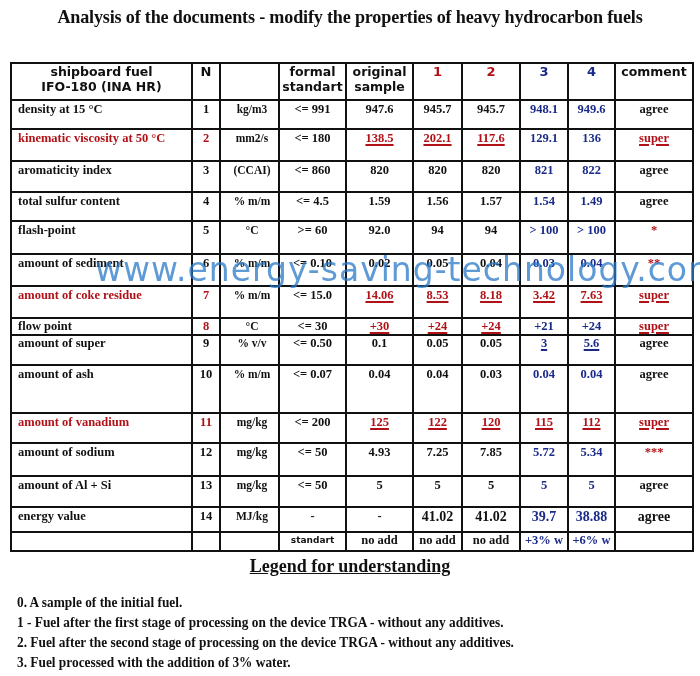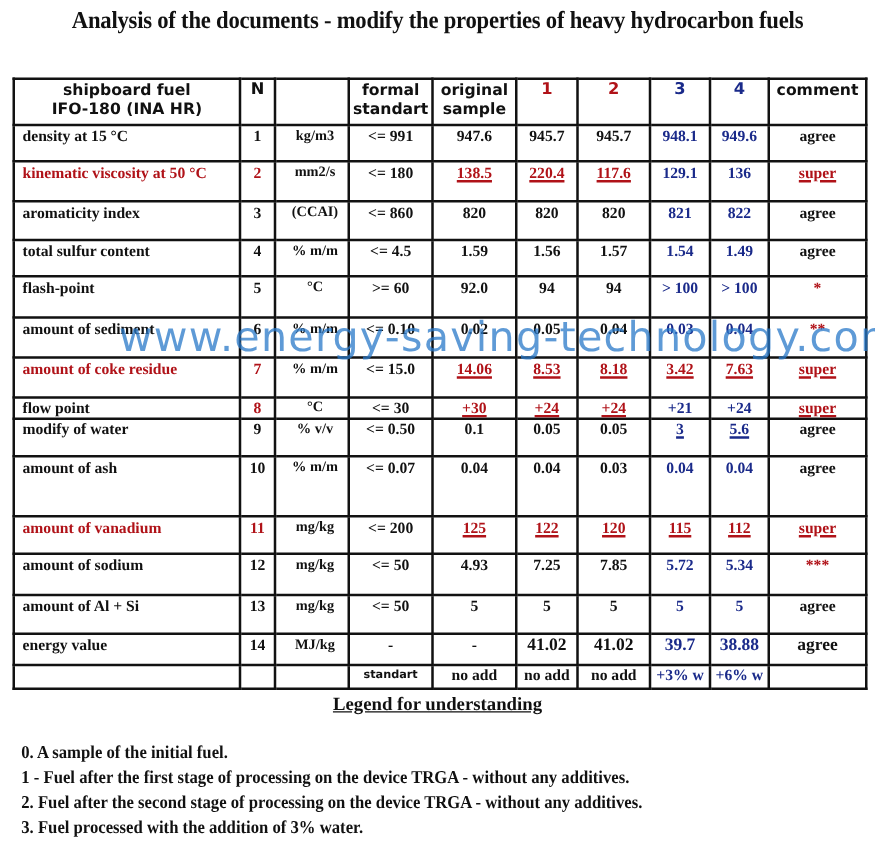--- a/index.html
+++ b/index.html
@@ -14,21 +14,21 @@
   table.data td.unit { text-align:center; padding-left:5px; font-size:11.5px; }
   table.data td.pad { padding-top:1px; }
   .hdr td { font-family:"DejaVu Sans", "Liberation Sans", sans-serif; font-size:10.5px; line-height:15px; padding-top:3px;margin-top:16px; }
   .hdr td.big { font-size:13px; }
   .red { color:#b01218; }
   .blue { color:#1a2a8a; }
   .ul { text-decoration:underline; text-decoration-thickness:2px; text-underline-offset:2px; }
   .small td { font-size:10px; line-height:14px; padding-top:1px; }
   .watermark { position:absolute; left:95px; top:250px; font-family:"DejaVu Sans", sans-serif;
                font-size:33px; color:rgba(40,120,200,0.75); letter-spacing:1px; white-space:nowrap; pointer-events:none; }
-  .legend-title { position:absolute; left:0; width:700px; top:556px; text-align:center; font-weight:bold; font-size:15px; text-decoration:underline; }
+  .legend-title { position:absolute; left:0; width:700px; top:556px; text-align:center; font-weight:bold; font-size:18px; text-decoration:underline; }
   .legend { position:absolute; left:17px; top:592px; font-weight:bold; font-size:14.5px; line-height:20px; }
   .legend div { white-space:nowrap; transform:scaleX(0.92); transform-origin:left; }
 </style>
 </head>
 <body>
 
 <div class="title">Analysis of the documents - modify the properties of heavy hydrocarbon fuels</div>
 
 <table class="data">
   <colgroup>
@@ -69,21 +69,21 @@
     <td class="pad blue">949.6</td>
     <td class="pad">agree</td>
   </tr>
 
   <tr style="height:32px">
     <td class="lbl pad red">kinematic viscosity at 50 °C</td>
     <td class="pad red">2</td>
     <td class="unit pad">mm2/s</td>
     <td class="pad">&lt;=  180</td>
     <td class="pad"><span class="red ul">138.5</span></td>
-    <td class="pad"><span class="red ul">220.4</span></td>
+    <td class="pad"><span class="red ul">202.1</span></td>
     <td class="pad"><span class="red ul">117.6</span></td>
     <td class="pad blue">129.1</td>
     <td class="pad blue">136</td>
     <td class="pad"><span class="red ul">super</span></td>
   </tr>
 
   <tr style="height:31px">
     <td class="lbl pad">aromaticity index</td>
     <td class="pad">3</td>
     <td class="unit pad">(CCAI)</td>
@@ -155,21 +155,21 @@
     <td>&lt;= 30</td>
     <td><span class="red ul">+30</span></td>
     <td><span class="red ul">+24</span></td>
     <td><span class="red ul">+24</span></td>
     <td class="blue">+21</td>
     <td class="blue">+24</td>
     <td><span class="red ul">super</span></td>
   </tr>
 
   <tr style="height:30px">
-    <td class="lbl">modify of water</td>
+    <td class="lbl">amount of super</td>
     <td>9</td>
     <td class="unit">%  v/v</td>
     <td>&lt;=  0.50</td>
     <td>0.1</td>
     <td>0.05</td>
     <td>0.05</td>
     <td><span class="blue ul">3</span></td>
     <td><span class="blue ul">5.6</span></td>
     <td>agree</td>
   </tr>

